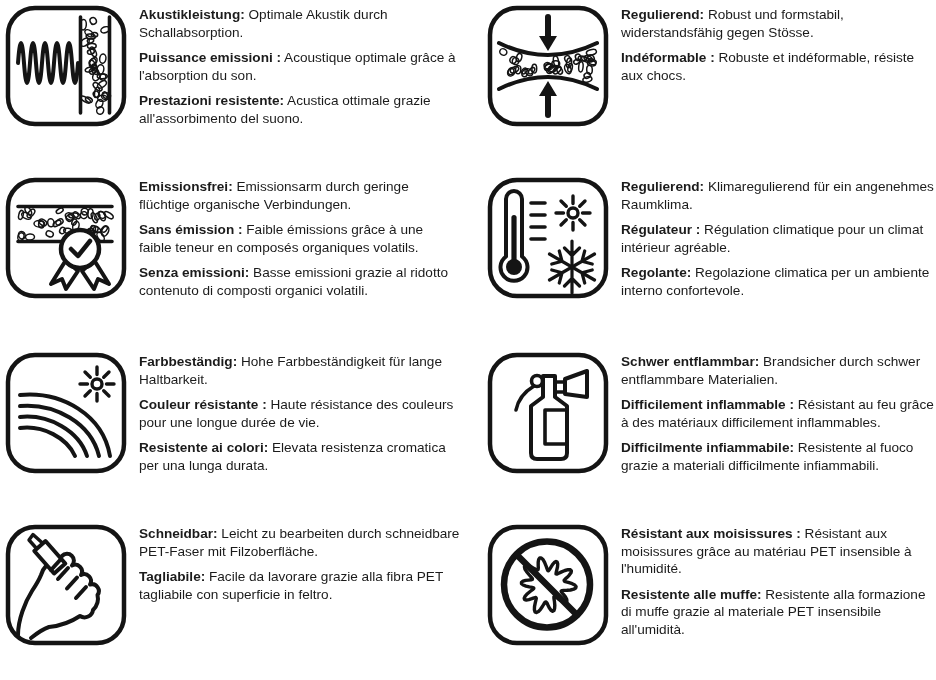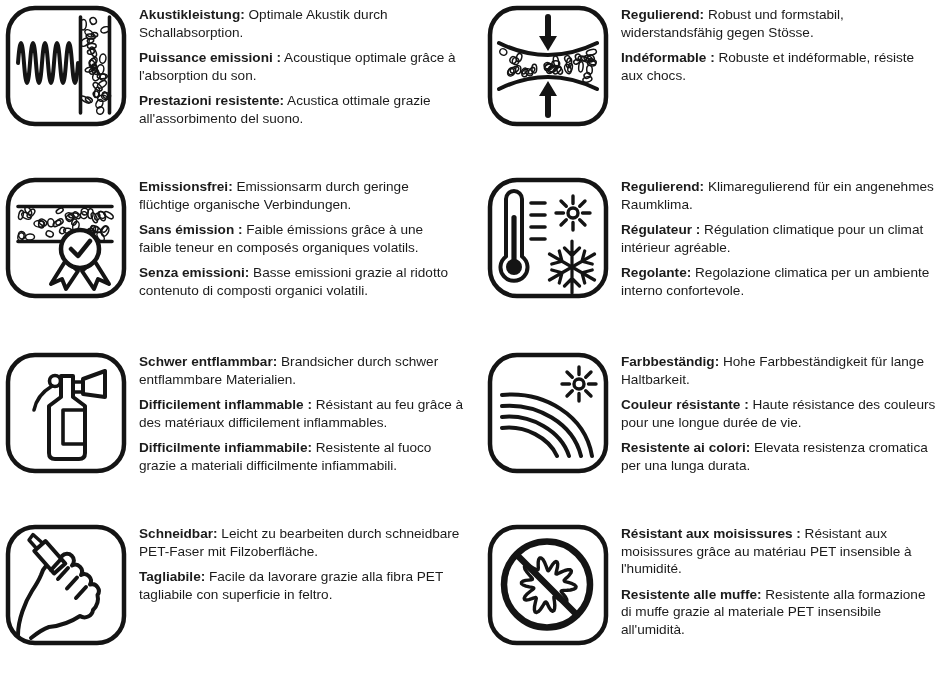--- a/index.html
+++ b/index.html
@@ -224,56 +224,56 @@
     <div class="txt txt-l">
       <p><b>Regulierend:</b> <span>Klimaregulierend für ein angenehmes Raumklima.</span></p>
       <p><b>Régulateur :</b> <span>Régulation climatique pour un climat intérieur agréable.</span></p>
       <p><b>Regolante:</b> <span>Regolazione climatica per un ambiente interno confortevole.</span></p>
     </div>
   </div>
 
   <div class="cell">
     <svg class="icon" viewBox="0 0 122 122">
       <rect class="s" x="3" y="3" width="116" height="116" rx="27" stroke-width="4.5"></rect>
-      <path class="s" stroke-width="3.6" d="M47 34 C37 40 31 48 29 58"></path>
-      <circle class="s" cx="50" cy="29" r="5.5" stroke-width="3.6"></circle>
-      <path class="s w" stroke-width="4" d="M56 24 H68 V45 L80 54 V101 Q80 107 74 107 H50 Q44 107 44 101 V54 L56 45 Z"></path>
-      <path class="s" stroke-width="3.6" d="M68 30 H78 V40 H68"></path>
-      <path class="s w" stroke-width="4" d="M78 27 L100 19 V45 L78 42 Z"></path>
-      <path class="s" stroke-width="3.6" d="M58 58 H80 V92 H58 Z"></path>
-    </svg>
-    <div class="txt txt-l">
-      <p><b>Schwer entflammbar:</b> <span>Brandsicher durch schwer entflammbare Materialien.</span></p>
-      <p><b>Difficilement inflammable :</b> <span>Résistant au feu grâce à des matériaux difficilement inflammables.</span></p>
-      <p><b>Difficilmente infiammabile:</b> <span>Resistente al fuoco grazie a materiali difficilmente infiammabili.</span></p>
-    </div>
-  </div>
-
-  <div class="cell">
-    <svg class="icon" viewBox="0 0 122 122">
-      <rect class="s" x="3" y="3" width="116" height="116" rx="27" stroke-width="4.5"></rect>
       <g>
         <circle class="s" cx="92" cy="32" r="5" stroke-width="3.4"></circle>
         <path class="s" stroke-width="3.4" d="M92 15 V22.5 M92 41.5 V49 M75 32 H82.5 M101.5 32 H109 M80 20 L85.3 25.3 M98.7 25.3 L104 20 M80 44 L85.3 38.7 M98.7 38.7 L104 44"></path>
       </g>
       <path class="s" stroke-width="4" d="M15 76 C38 73 62 86 70 104"></path>
       <path class="s" stroke-width="4" d="M15 65 C44 62 74 79 82 104"></path>
       <path class="s" stroke-width="4" d="M15 54 C50 51 86 71 94 104"></path>
       <path class="s" stroke-width="4" d="M15 43 C57 39 98 63 105 104"></path>
     </svg>
     <div class="txt txt-r">
       <p><b>Farbbeständig:</b> <span>Hohe Farbbeständigkeit für lange Haltbarkeit.</span></p>
       <p><b>Couleur résistante :</b> <span>Haute résistance des couleurs pour une longue durée de vie.</span></p>
       <p><b>Resistente ai colori:</b> <span>Elevata resistenza cromatica per una lunga durata.</span></p>
     </div>
   </div>
 
   <div class="cell">
     <svg class="icon" viewBox="0 0 122 122">
       <rect class="s" x="3" y="3" width="116" height="116" rx="27" stroke-width="4.5"></rect>
+      <path class="s" stroke-width="3.6" d="M47 34 C37 40 31 48 29 58"></path>
+      <circle class="s" cx="50" cy="29" r="5.5" stroke-width="3.6"></circle>
+      <path class="s w" stroke-width="4" d="M56 24 H68 V45 L80 54 V101 Q80 107 74 107 H50 Q44 107 44 101 V54 L56 45 Z"></path>
+      <path class="s" stroke-width="3.6" d="M68 30 H78 V40 H68"></path>
+      <path class="s w" stroke-width="4" d="M78 27 L100 19 V45 L78 42 Z"></path>
+      <path class="s" stroke-width="3.6" d="M58 58 H80 V92 H58 Z"></path>
+    </svg>
+    <div class="txt txt-l">
+      <p><b>Schwer entflammbar:</b> <span>Brandsicher durch schwer entflammbare Materialien.</span></p>
+      <p><b>Difficilement inflammable :</b> <span>Résistant au feu grâce à des matériaux difficilement inflammables.</span></p>
+      <p><b>Difficilmente infiammabile:</b> <span>Resistente al fuoco grazie a materiali difficilmente infiammabili.</span></p>
+    </div>
+  </div>
+
+  <div class="cell">
+    <svg class="icon" viewBox="0 0 122 122">
+      <rect class="s" x="3" y="3" width="116" height="116" rx="27" stroke-width="4.5"></rect>
       <path class="s w" stroke-width="3.4" d="M24 16 L28 10.5 L38 19.5 L32 25 Z"></path>
       <path class="s w" stroke-width="4" d="M29.3 27 L40.5 17 L60.3 39.5 L49.1 49.5 Z"></path>
       <path class="s" stroke-width="4" d="M13 111 C13 96 20 78 27 67 C31 61 34 56 36 51 Q38 45 41 42"></path>
       <path class="s" stroke-width="4" d="M57 32 A6.8 6.8 0 0 1 67 41.5 A6.8 6.8 0 0 1 76 51 A6.8 6.8 0 0 1 85 60.5 A6.8 6.8 0 0 1 92.5 71 C94 77 92 82 88 86 A8.5 8.5 0 0 1 75 92 C66 98 54 102 44 103 C38 105 31 110 26 114"></path>
       <path class="s" stroke-width="4" d="M56 35 L46 46 M63 44 L53 55 M72 53.5 L62 64.5 M81 63 L71 74"></path>
     </svg>
     <div class="txt txt-l">
       <p><b>Schneidbar:</b> <span>Leicht zu bearbeiten durch schneidbare PET-Faser mit Filzoberfläche.</span></p>
       <p><b>Tagliabile:</b> <span>Facile da lavorare grazie alla fibra PET tagliabile con superficie in feltro.</span></p>
     </div>

